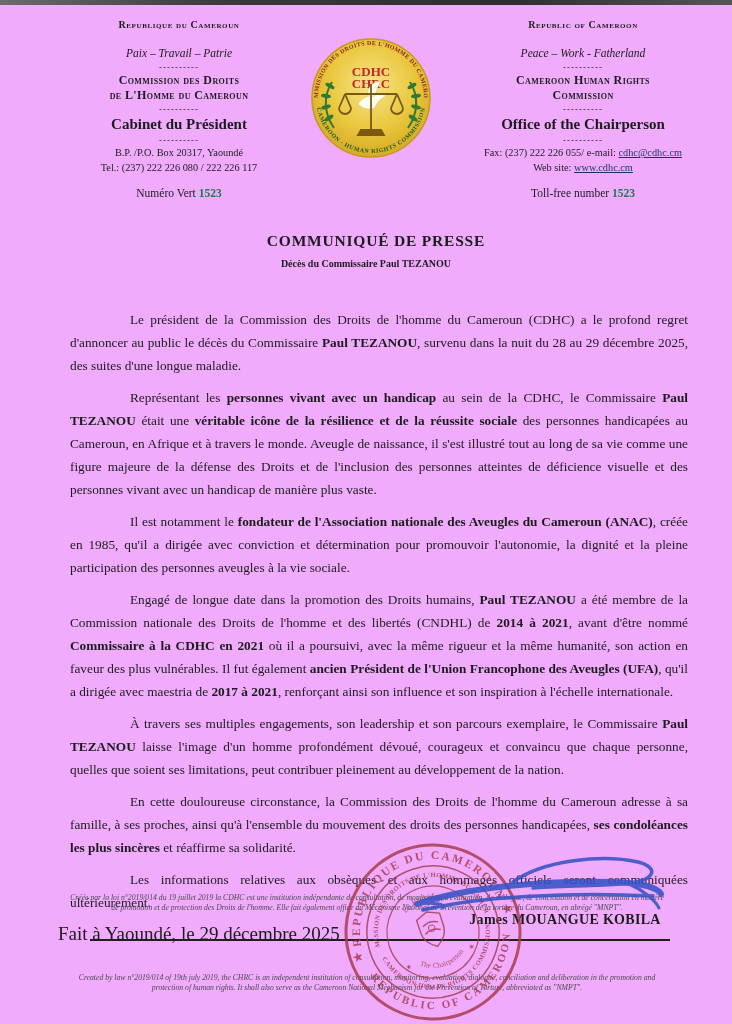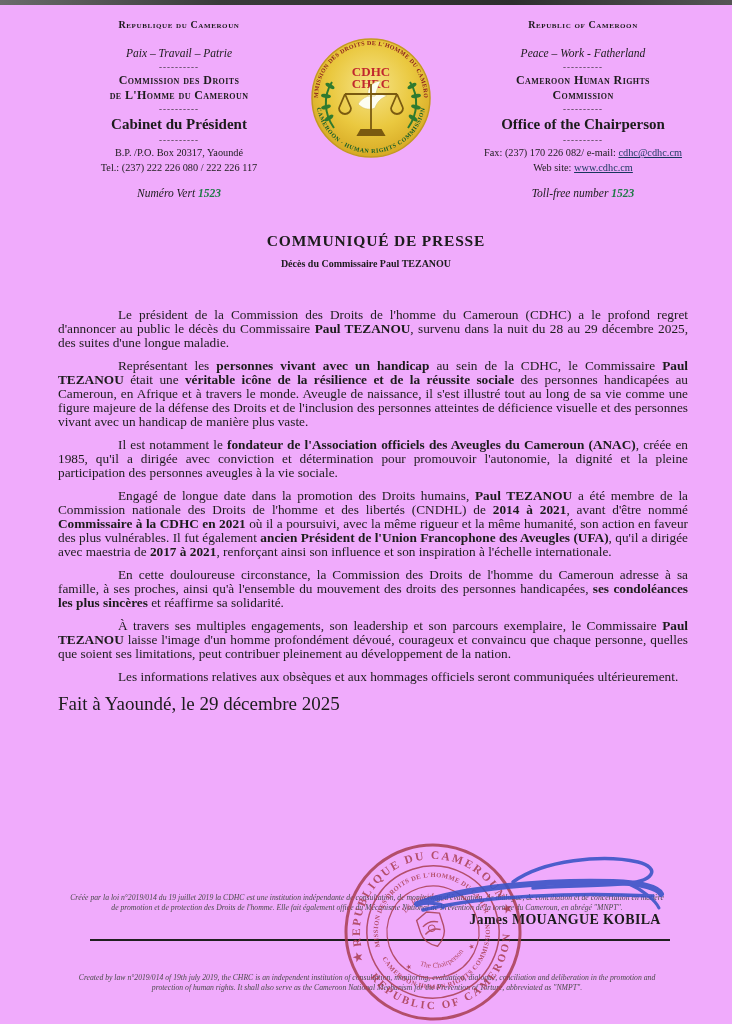--- a/index.html
+++ b/index.html
@@ -22,31 +22,31 @@
   .lh-col{position:absolute;top:18px;text-align:center;line-height:1.3;}
   .lh-left{left:48px;width:262px;}
   .lh-right{left:452px;width:262px;}
   .lh-country{font-size:10px;letter-spacing:.6px;font-variant:small-caps;font-weight:600;}
   .lh-motto{font-size:11.5px;font-style:italic;margin-top:15px;}
   .lh-divider{font-size:9px;line-height:8px;letter-spacing:1px;color:#2b2b2b;margin:2px 0;}
   .lh-org{font-size:12px;font-weight:bold;letter-spacing:.4px;font-variant:small-caps;line-height:1.25;}
   .lh-office{font-size:15px;font-weight:bold;margin:1px 0;}
   .lh-contact{font-size:10.3px;line-height:1.45;}
   .lh-link{color:#17365d;text-decoration:underline;}
-  .lh-hotline{font-size:11.5px;font-style:italic;margin-top:10px;}
+  .lh-hotline{font-size:11.5px;margin-top:10px;}
   .hot-num{color:#1e7a46;font-weight:bold;}
   .logo-wrap{position:absolute;left:296px;top:28px;width:150px;height:140px;}
   
   .doc-title{position:absolute;top:222px;left:0;width:732px;text-align:center;
     font-size:15.5px;font-weight:bold;letter-spacing:.8px;margin:10px;}
   .doc-subtitle{position:absolute;top:258px;left:0;width:732px;text-align:center;
     font-size:10px;font-weight:bold;margin:0;}
   
   .body-text{position:absolute;top:308px;left:58px;right:44px;}
-  .body-text p{margin:0 0 9px 0;font-size:13.3px;line-height:14px;
+  .body-text p{margin:0 0 9px 12px;font-size:13.3px;line-height:23px;
     text-align:justify;text-indent:60px;}
   .body-text b{font-weight:bold;}
   .date-line{text-align:left;padding-right:88px;font-size:19px;margin-top:5px;}
   
   .stamp{position:absolute;left:333px;top:832px;width:200px;height:200px;z-index:5;opacity:.82;}
   .signature{position:absolute;left:403px;top:850px;width:275px;height:78px;z-index:6;}
   .signatory{position:absolute;left:420px;top:912px;width:290px;z-index:4;
     text-align:center;font-size:14px;font-weight:bold;letter-spacing:.3px;}
   .foot-rule{position:absolute;left:90px;top:939px;width:580px;height:2px;background:#1f1f1f;z-index:1;}
   .footnote{position:absolute;left:66px;width:602px;text-align:center;z-index:1;
@@ -120,35 +120,35 @@
 
   <div class="lh-col lh-right">
     <div class="lh-country">Republic of Cameroon</div>
     <div class="lh-motto">Peace – Work - Fatherland</div>
     <div class="lh-divider">----------</div>
     <div class="lh-org">Cameroon Human Rights</div>
     <div class="lh-org">Commission</div>
     <div class="lh-divider">----------</div>
     <div class="lh-office">Office of the Chairperson</div>
     <div class="lh-divider">----------</div>
-    <div class="lh-contact"><span>Fax: (237) 170 226 082/ e-mail: </span><span class="lh-link">cdhc@cdhc.cm</span></div>
+    <div class="lh-contact"><span>Fax: (237) 222 226 055/ e-mail: </span><span class="lh-link">cdhc@cdhc.cm</span></div>
     <div class="lh-contact"><span>Web site: </span><span class="lh-link">www.cdhc.cm</span></div>
     <div class="lh-hotline"><span>Toll-free number </span><span class="hot-num">1523</span></div>
   </div>
 
   <h1 class="doc-title">COMMUNIQUÉ DE PRESSE</h1>
   <h2 class="doc-subtitle">Décès du Commissaire Paul TEZANOU</h2>
 
   <section class="body-text">
     <p><span>Le président de la Commission des Droits de l'homme du Cameroun (CDHC) a le profond regret d'annoncer au public le décès du Commissaire </span><b>Paul TEZANOU</b><span>, survenu dans la nuit du 28 au 29 décembre 2025, des suites d'une longue maladie.</span></p>
     <p><span>Représentant les </span><b>personnes vivant avec un handicap</b><span> au sein de la CDHC, le Commissaire </span><b>Paul TEZANOU</b><span> était une </span><b>véritable icône de la résilience et de la réussite sociale</b><span> des personnes handicapées au Cameroun, en Afrique et à travers le monde. Aveugle de naissance, il s'est illustré tout au long de sa vie comme une figure majeure de la défense des Droits et de l'inclusion des personnes atteintes de déficience visuelle et des personnes vivant avec un handicap de manière plus vaste.</span></p>
-    <p><span>Il est notamment le </span><b>fondateur de l'Association officiels des Aveugles du Cameroun (ANAC)</b><span>, créée en 1985, qu'il a dirigée avec conviction et détermination pour promouvoir l'autonomie, la dignité et la pleine participation des personnes aveugles à la vie sociale.</span></p>
+    <p><span>Il est notamment le </span><b>fondateur de l'Association nationale des Aveugles du Cameroun (ANAC)</b><span>, créée en 1985, qu'il a dirigée avec conviction et détermination pour promouvoir l'autonomie, la dignité et la pleine participation des personnes aveugles à la vie sociale.</span></p>
     <p><span>Engagé de longue date dans la promotion des Droits humains, </span><b>Paul TEZANOU</b><span> a été membre de la Commission nationale des Droits de l'homme et des libertés (CNDHL) de </span><b>2014 à 2021</b><span>, avant d'être nommé </span><b>Commissaire à la CDHC en 2021</b><span> où il a poursuivi, avec la même rigueur et la même humanité, son action en faveur des plus vulnérables. Il fut également </span><b>ancien Président de l'Union Francophone des Aveugles (UFA)</b><span>, qu'il a dirigée avec maestria de </span><b>2017 à 2021</b><span>, renforçant ainsi son influence et son inspiration à l'échelle internationale.</span></p>
+    <p><span>À travers ses multiples engagements, son leadership et son parcours exemplaire, le Commissaire </span><b>Paul TEZANOU</b><span> laisse l'image d'un homme profondément dévoué, courageux et convaincu que chaque personne, quelles que soient ses limitations, peut contribuer pleinement au développement de la nation.</span></p>
     <p><span>En cette douloureuse circonstance, la Commission des Droits de l'homme du Cameroun adresse à sa famille, à ses proches, ainsi qu'à l'ensemble du mouvement des droits des personnes handicapées, </span><b>ses condoléances les plus sincères</b><span> et réaffirme sa solidarité.</span></p>
-    <p><span>À travers ses multiples engagements, son leadership et son parcours exemplaire, le Commissaire </span><b>Paul TEZANOU</b><span> laisse l'image d'un homme profondément dévoué, courageux et convaincu que chaque personne, quelles que soient ses limitations, peut contribuer pleinement au développement de la nation.</span></p>
     <p><span>Les informations relatives aux obsèques et aux hommages officiels seront communiquées ultérieurement.</span></p>
     <div class="date-line">Fait à Yaoundé, le 29 décembre 2025</div>
   </section>
 
   <svg class="stamp" viewBox="0 0 200 200">
     <defs>
       <path id="st-ot" d="M 27,100 A 73,73 0 0 1 173,100"></path>
       <path id="st-ob" d="M 23,100 A 77,77 0 0 0 177,100"></path>
       <path id="st-it" d="M 45,100 A 55,55 0 0 1 155,100"></path>
       <path id="st-ib" d="M 43,100 A 57,57 0 0 0 157,100"></path>

